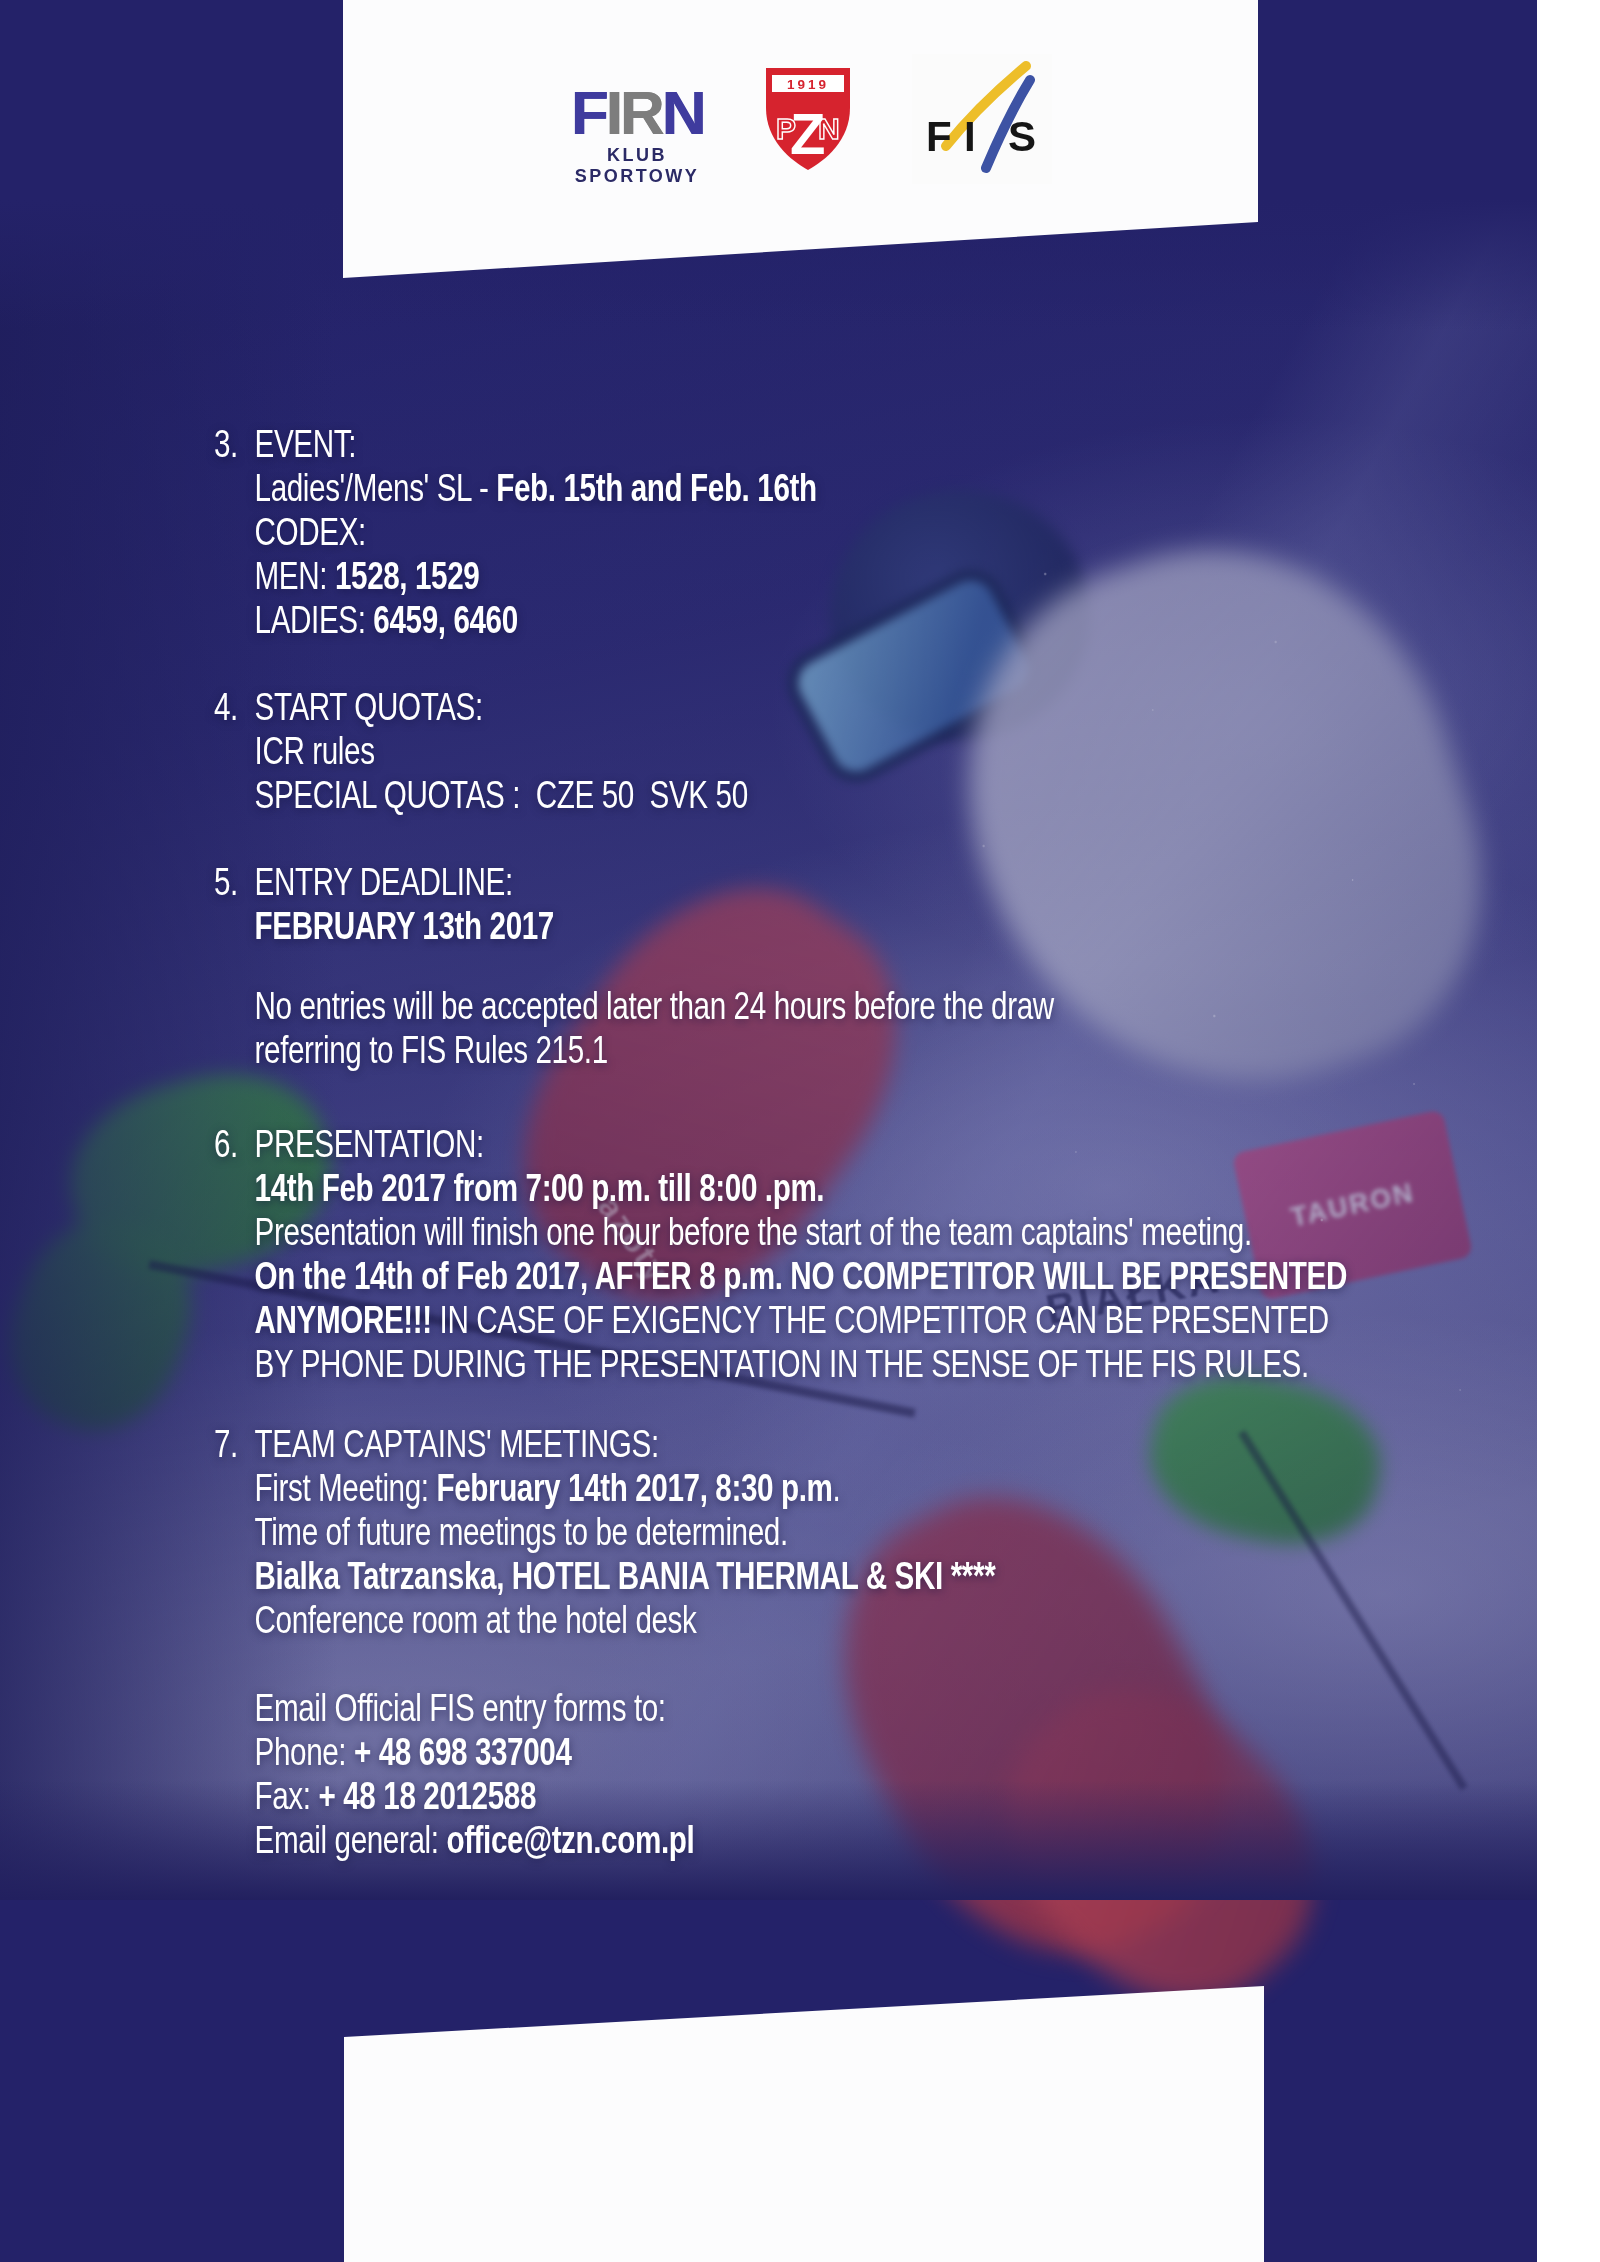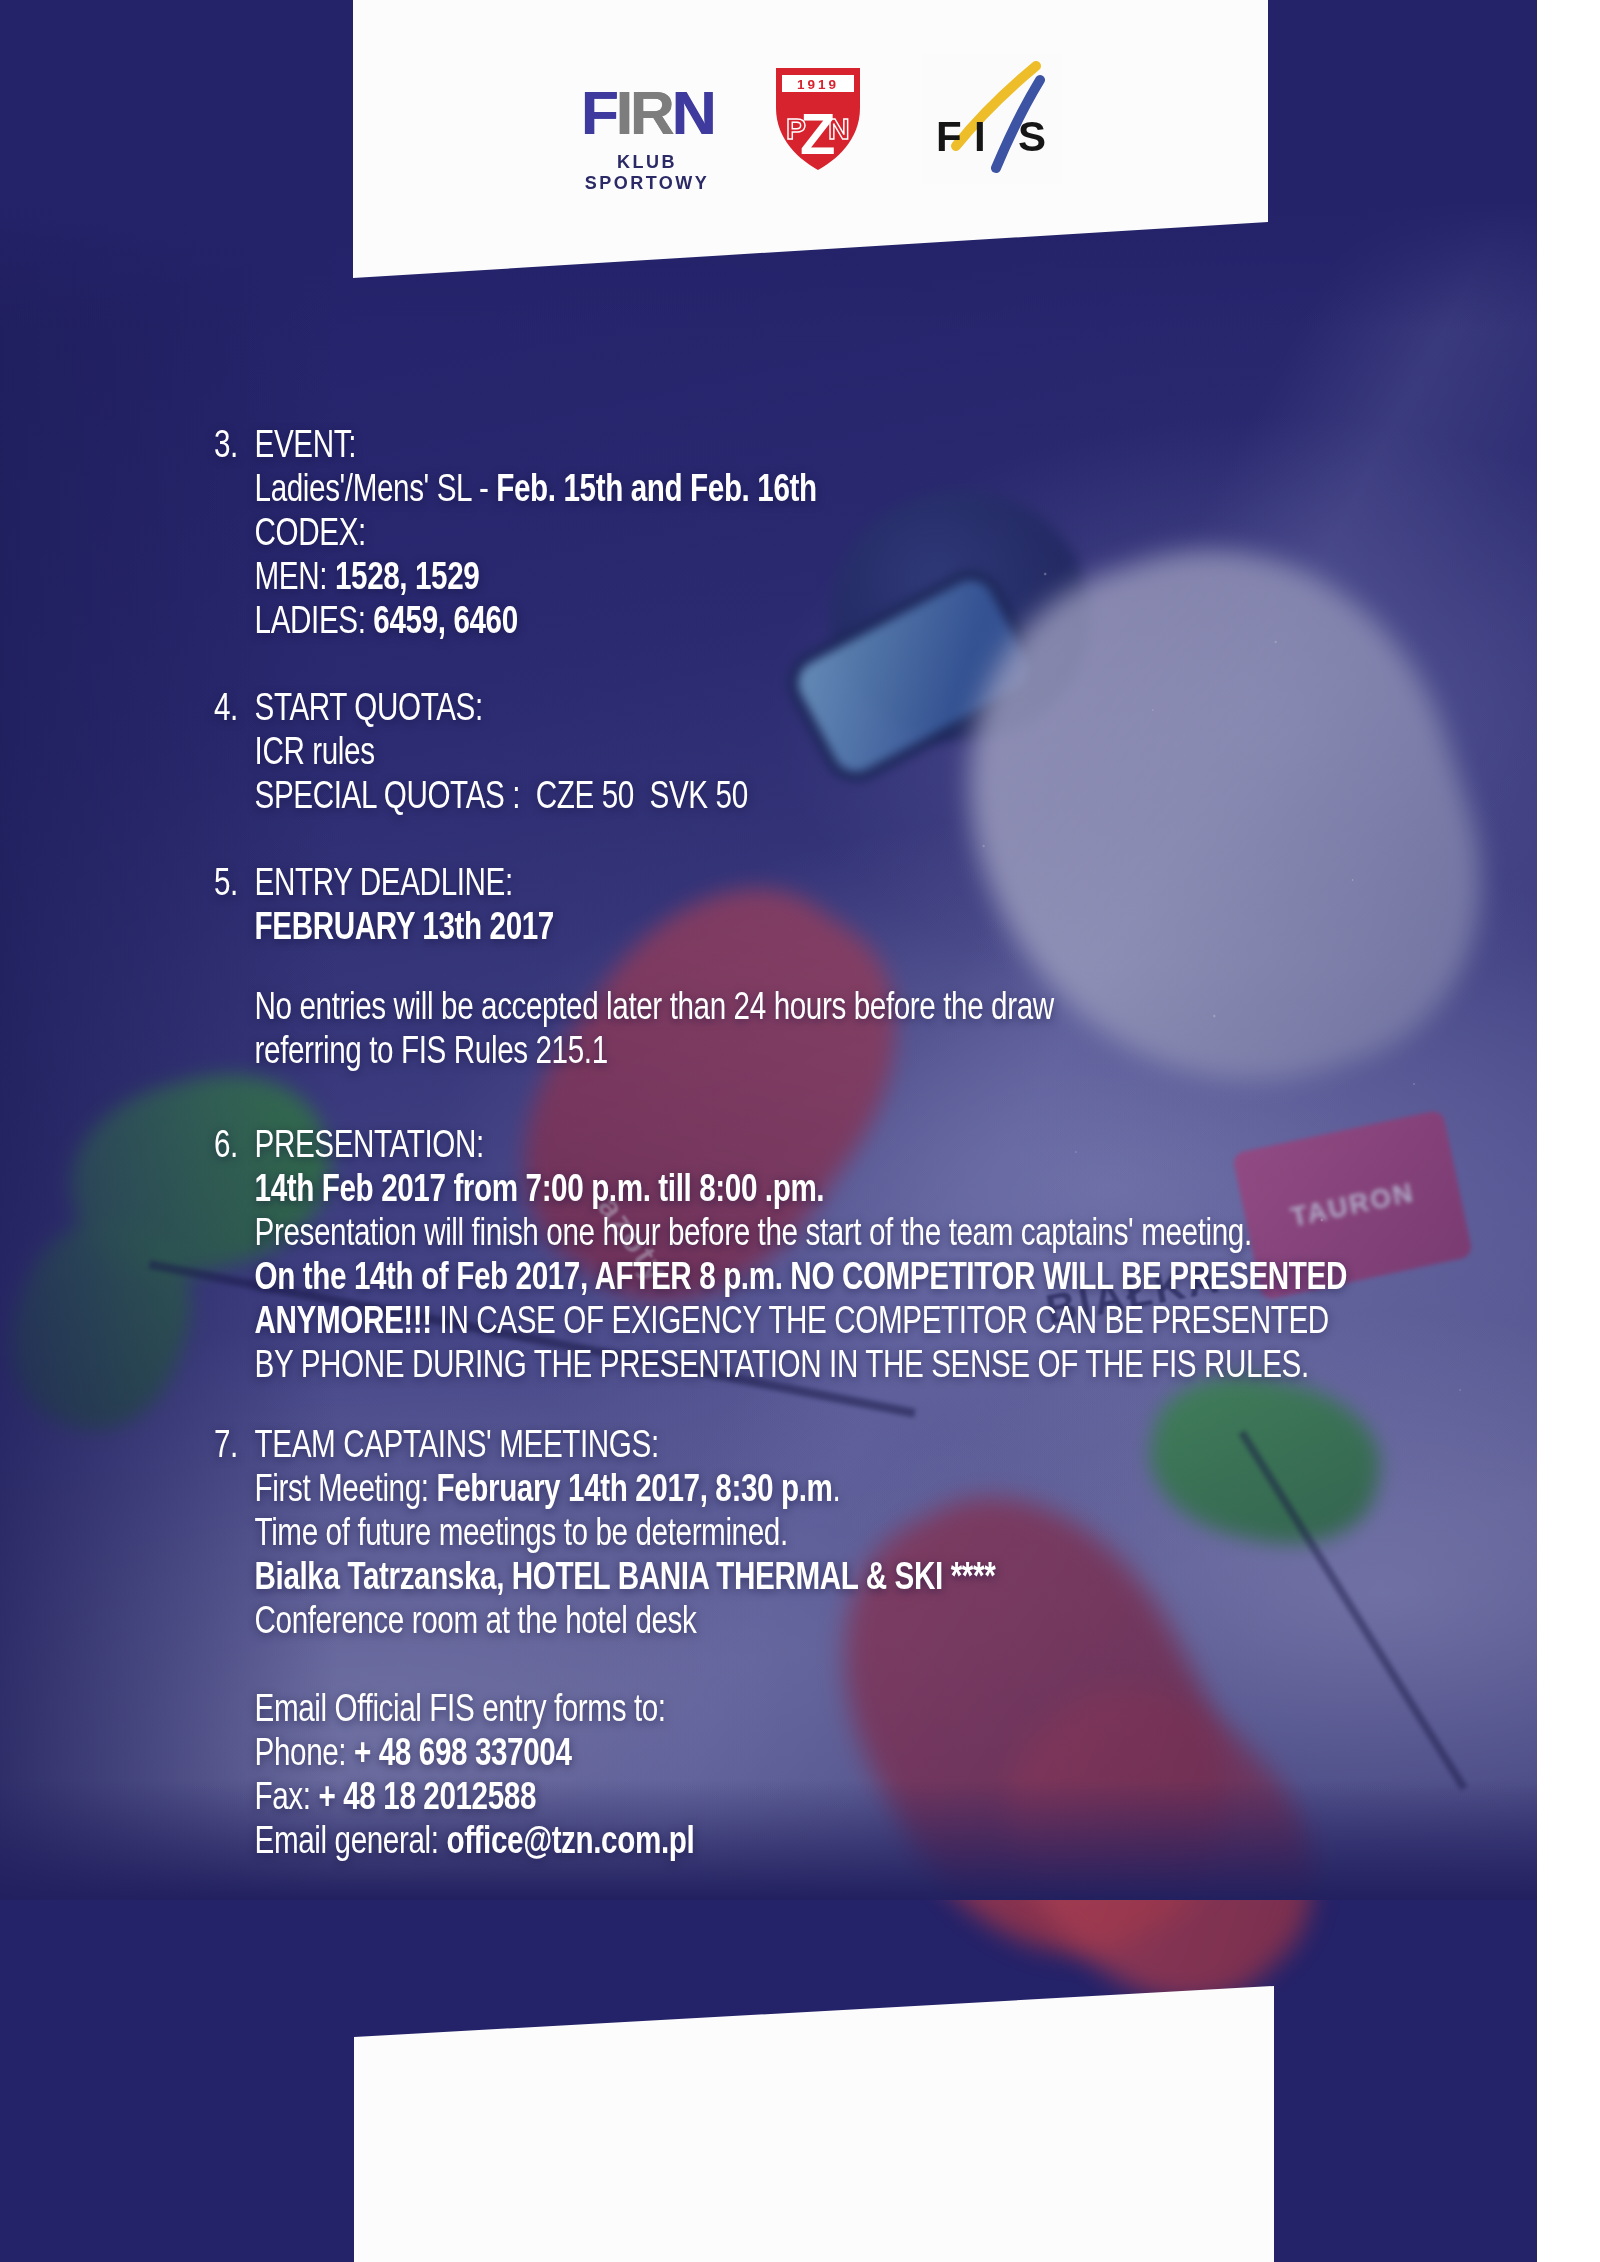--- a/index.html
+++ b/index.html
@@ -62,31 +62,31 @@
     radial-gradient(3px 3px at 64% 38%, rgba(255,255,255,.6), transparent 60%),
     radial-gradient(2px 2px at 95% 70%, rgba(255,255,255,.6), transparent 60%);}
   .ph-tint{position:absolute;inset:0;
     background:
       linear-gradient(180deg,#242269 0,rgba(36,34,105,0) 130px),
       linear-gradient(0deg,#22205f 0,rgba(34,32,95,0) 120px),
       linear-gradient(90deg,rgba(30,29,90,.75),rgba(30,29,90,0) 22%),
       linear-gradient(180deg,rgba(35,33,104,.40),rgba(35,33,104,.22) 45%,rgba(32,30,98,.34));}
 
   
-  .band{position:absolute;left:10px;width:1537px;background:#fcfcfd;z-index:3;}
+  .band{position:absolute;left:0;width:1537px;background:#fcfcfd;z-index:3;}
   .band-top{top:0;height:280px;clip-path:polygon(343px 0,1258px 0,1258px 222px,343px 278px);}
   .band-bottom{top:1980px;height:282px;clip-path:polygon(344px 57px,1264px 6px,1264px 282px,344px 282px);}
 
   
   .firn{position:absolute;left:552px;top:86px;width:170px;text-align:center;}
   .firn-word{font-size:62px;line-height:54px;font-weight:700;letter-spacing:-3px;
     text-shadow:.6px 0 0 currentColor;}
   .firn-f,.firn-n{color:#3f3b9e;}
   .firn-ir{color:#7d7d7d;}
-  .firn-sub{margin-top:12px;font-size:18px;font-weight:700;letter-spacing:2.5px;color:#2b2a66;}
+  .firn-sub{margin-top:5px;font-size:18px;font-weight:700;letter-spacing:2.5px;color:#2b2a66;}
   .pzn-svg{position:absolute;left:760px;top:62px;}
   .fis-svg{position:absolute;left:912px;top:54px;}
 
   
   .content{position:absolute;left:214px;top:422px;width:1700px;z-index:4;color:#ffffff;
     font-size:38px;line-height:44px;letter-spacing:-.5px;
     transform:scaleX(.78);transform-origin:0 0;
     text-shadow:0 2px 10px rgba(18,18,60,.55);}
   .line{white-space:pre-wrap;padding-left:52px;}
   .line.head{padding-left:0;}

